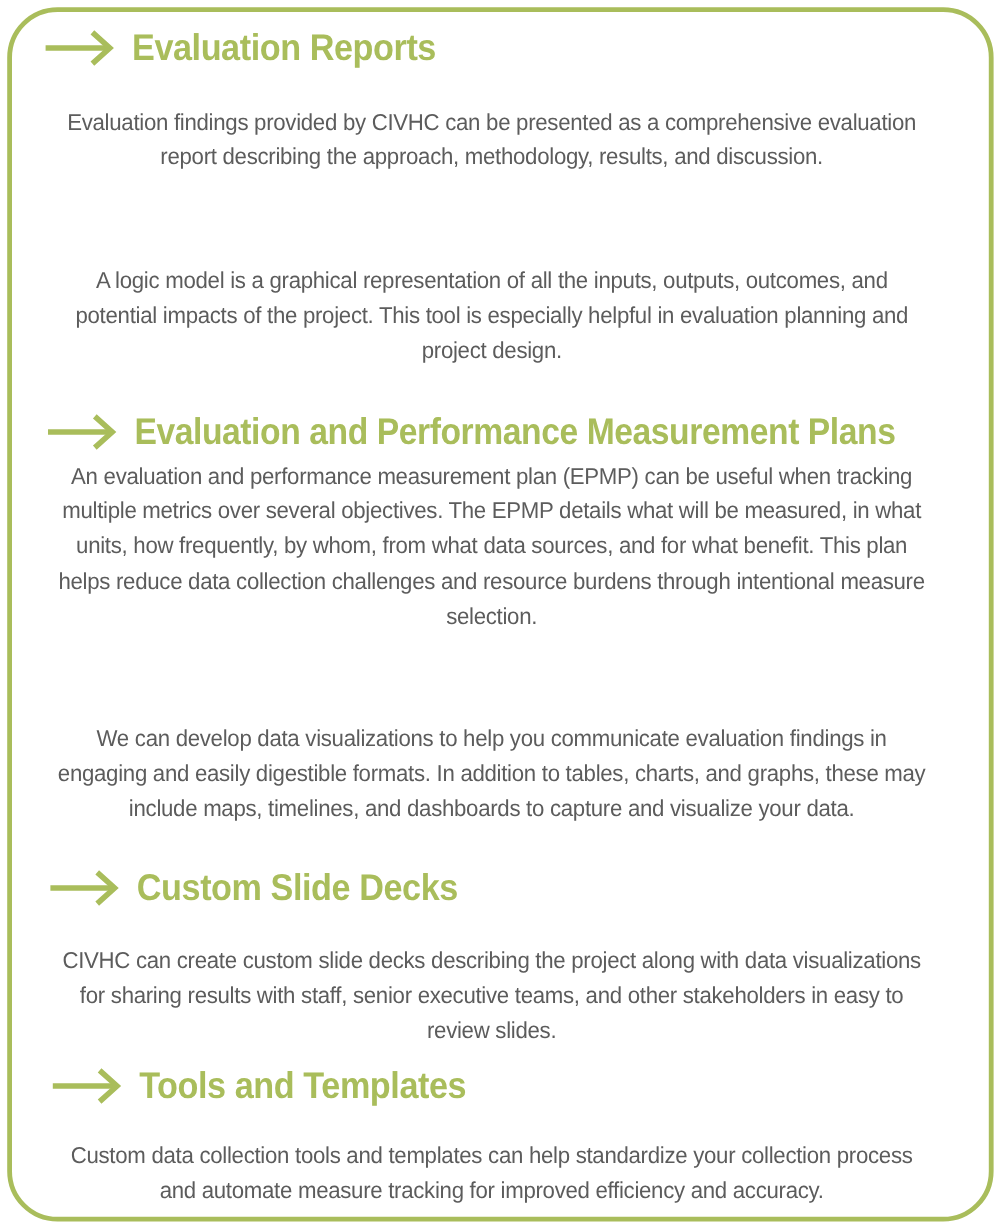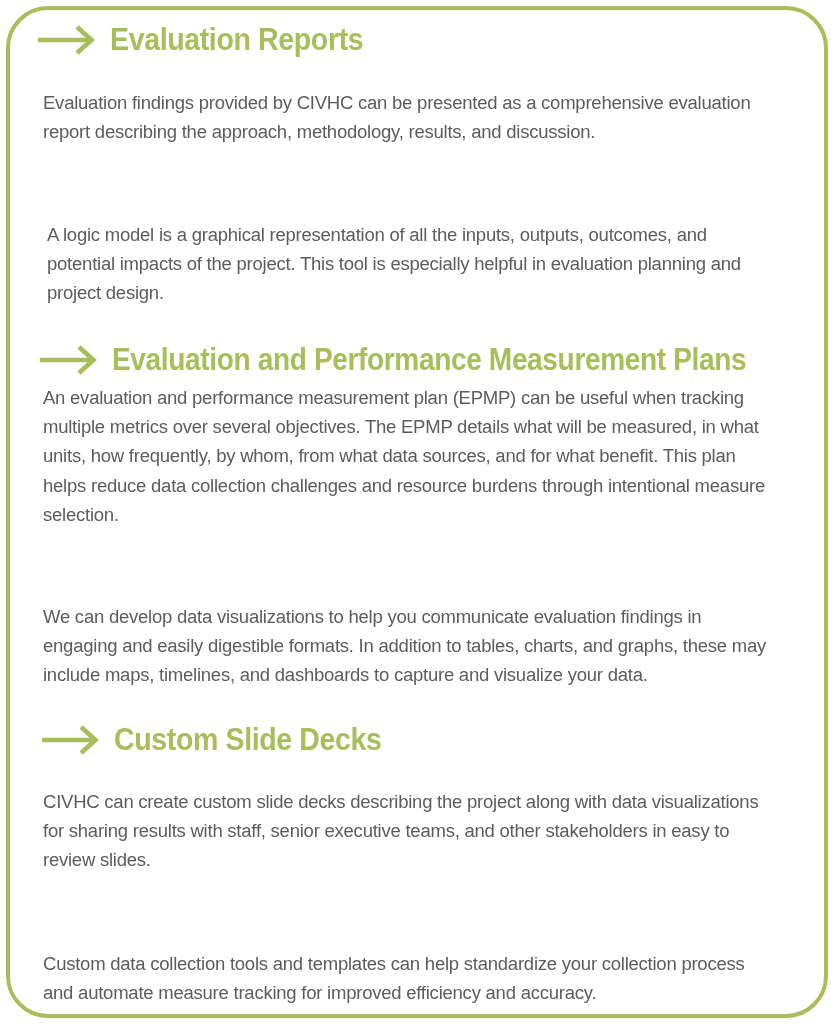--- a/index.html
+++ b/index.html
@@ -28,20 +28,21 @@
   }
 
   .content {
     position: absolute;
     left: 0;
     top: 0;
     right: 0;
     bottom: 0;
     padding: 0 20px 0 26px;
     box-sizing: border-box;
+    text-align: center;
   }
 
   
   .sec-head {
     display: flex;
     align-items: center;
     white-space: nowrap;
   }
   .arrow-icon {
     flex: 0 0 auto;
@@ -130,16 +131,25 @@
       <span class="arrow-icon">
         <svg width="62" height="30" viewBox="0 0 62 30" aria-hidden="true">
           <path d="M2 15 H54" stroke="#a9bd5b" stroke-width="4.6" fill="none" stroke-linecap="butt"></path>
           <path d="M41 2 L55.5 15 L41 28" stroke="#a9bd5b" stroke-width="4.6" fill="none" stroke-linecap="butt" stroke-linejoin="miter"></path>
         </svg>
       </span>
       <span class="sec-title">Custom Slide Decks</span>
     </div>
     <div class="sec-body p-slide-decks">CIVHC can create custom slide decks describing the project along with data visualizations for sharing results with staff, senior executive teams, and other stakeholders in easy to review slides.</div>
 
+    <div class="sec-head s-tools-templates">
+      <span class="arrow-icon">
+        <svg width="62" height="30" viewBox="0 0 62 30" aria-hidden="true">
+          <path d="M2 15 H54" stroke="#a9bd5b" stroke-width="4.6" fill="none" stroke-linecap="butt"></path>
+          <path d="M41 2 L55.5 15 L41 28" stroke="#a9bd5b" stroke-width="4.6" fill="none" stroke-linecap="butt" stroke-linejoin="miter"></path>
+        </svg>
+      </span>
+      <span class="sec-title">Tools and Templates</span>
+    </div>
     <div class="sec-body p-tools-templates">Custom data collection tools and templates can help standardize your collection process and automate measure tracking for improved efficiency and accuracy.</div>
 
   </div>
 </div>
 
 </body></html>

